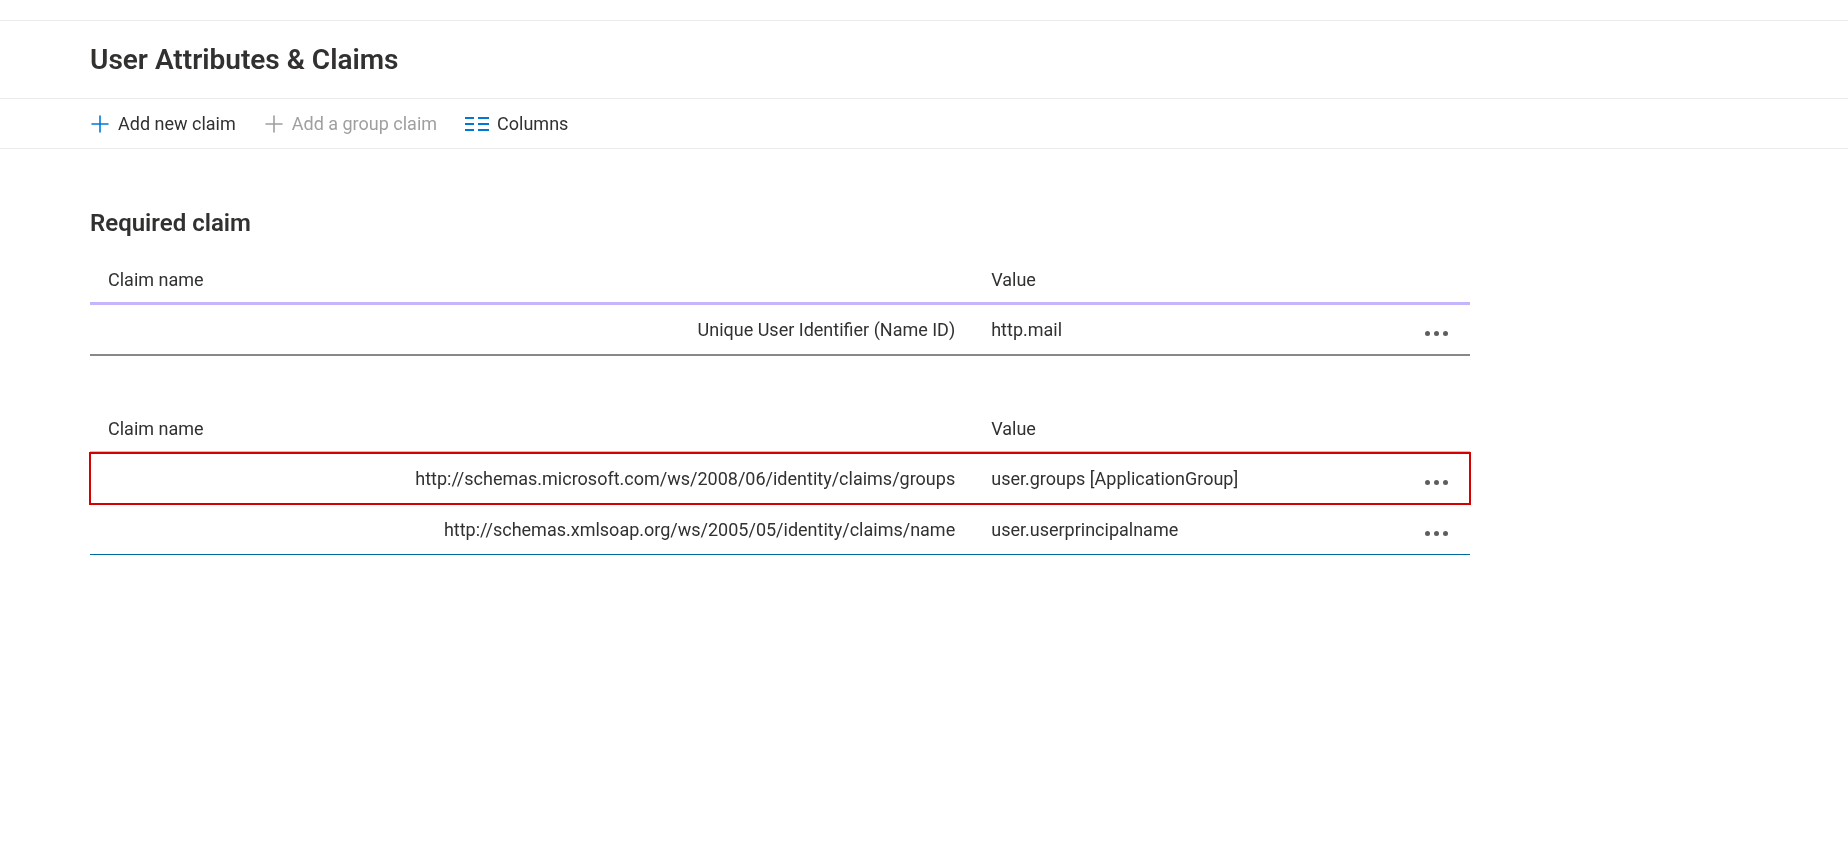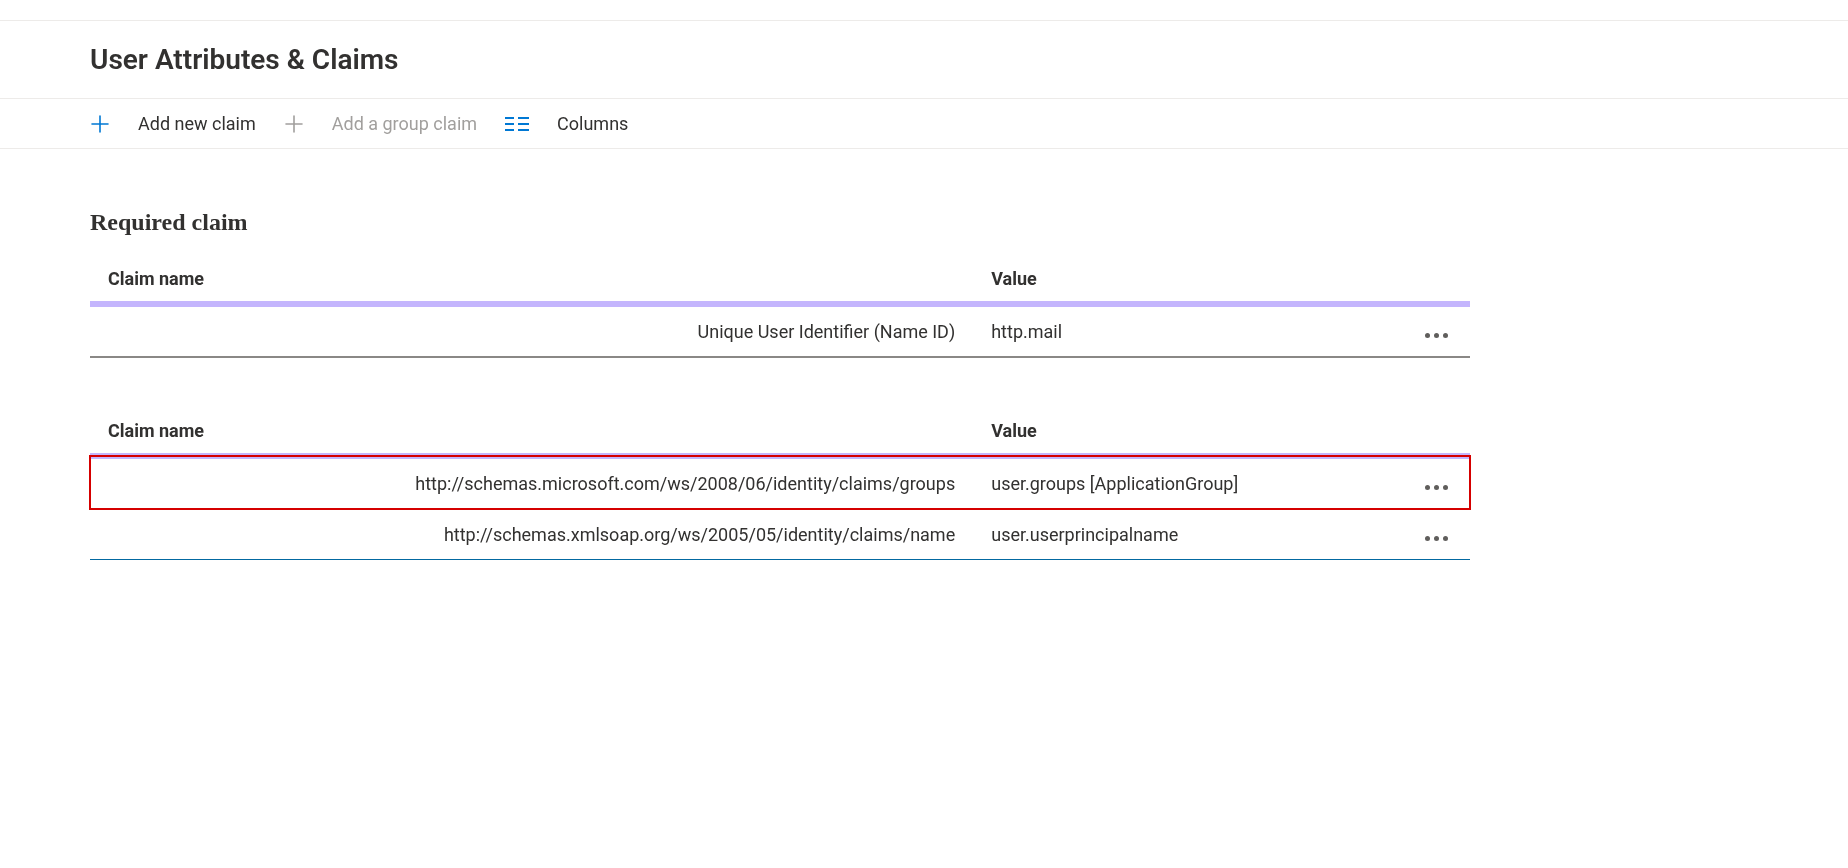--- a/index.html
+++ b/index.html
@@ -27,21 +27,21 @@
     .toolbar {
       display: flex;
       align-items: center;
       gap: 28px;
       padding: 14px 0 14px 90px;
       border-bottom: 1px solid #edebe9;
     }
     .toolbar-item {
       display: flex;
       align-items: center;
-      gap: 28px;
+      gap: 8px;
       cursor: pointer;
       font-size: 18px;
       color: #323130;
     }
     .toolbar-item.disabled {
       color: #a19f9d;
       cursor: default;
       justify-content: space-between;
     }
     .toolbar-icon {
@@ -54,33 +54,32 @@
       color: #a19f9d;
     }
     .content {
       padding: 60px 90px 0 90px;
     }
     .section-heading {
       font-size: 24px;
       font-weight: 600;
       color: #323130;
       margin-bottom: 20px;
-      font-family: Liberation Serif, serif;
     }
     .claims-table {
       width: 100%;
       max-width: 1380px;
       border-collapse: collapse;
     }
     .claims-table thead th {
       text-align: left;
-      font-weight: 700;
+      font-weight: 400;
       font-size: 18px;
       padding: 12px 18px;
-      border-bottom: 6px solid #c4b5fd;
+      border-bottom: 3px solid #c4b5fd;
     }
     .claims-table tbody td {
       padding: 14px 18px;
       font-size: 18px;
       border-bottom: 1px solid #0369a1;
       vertical-align: middle;
     }
     .claims-table tbody tr.strong-bottom td {
       border-bottom: 2px solid #8a8886;
     }

